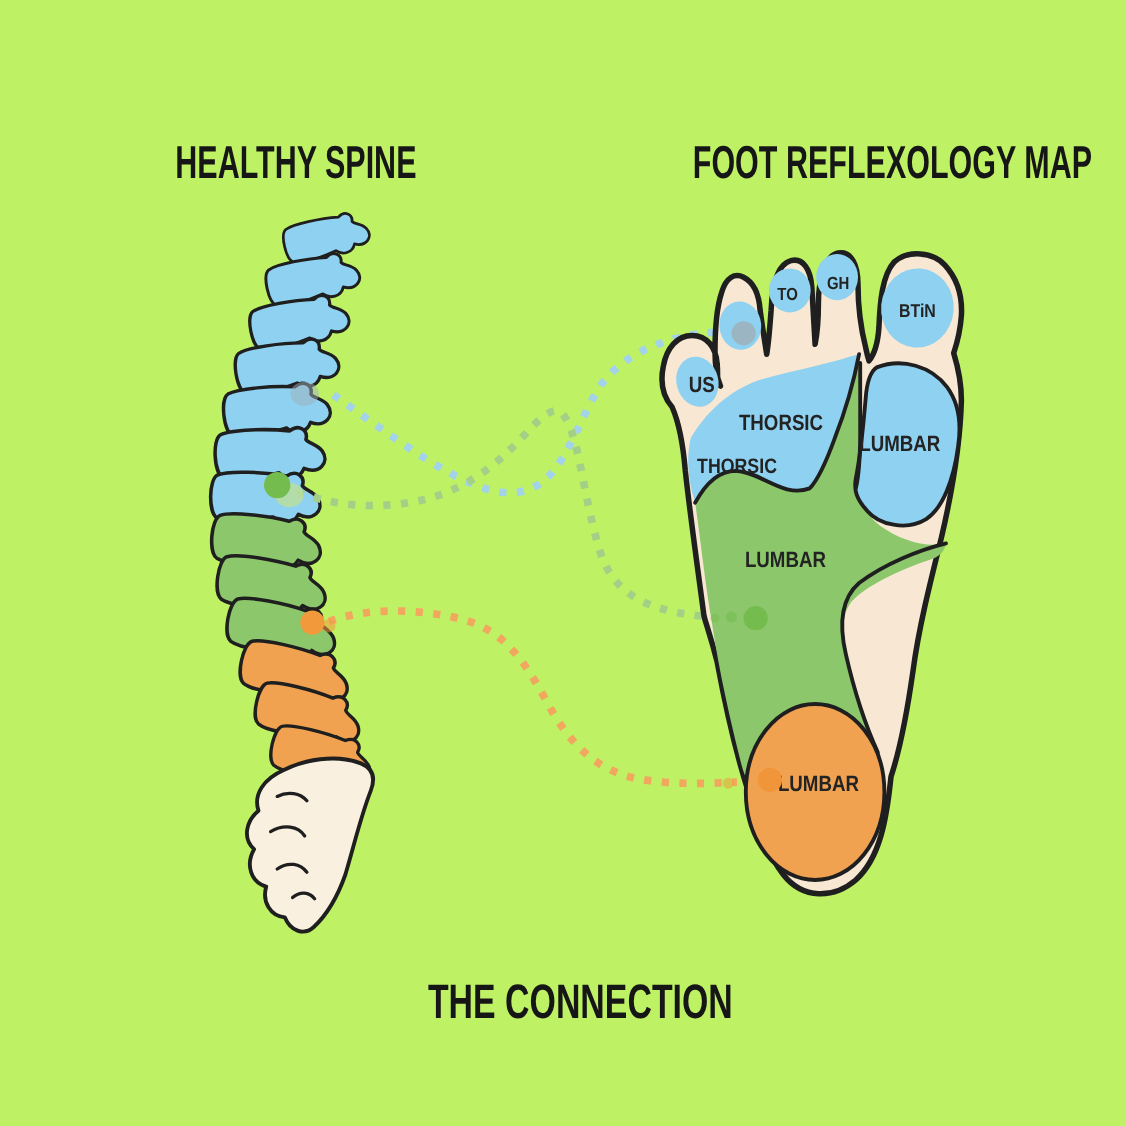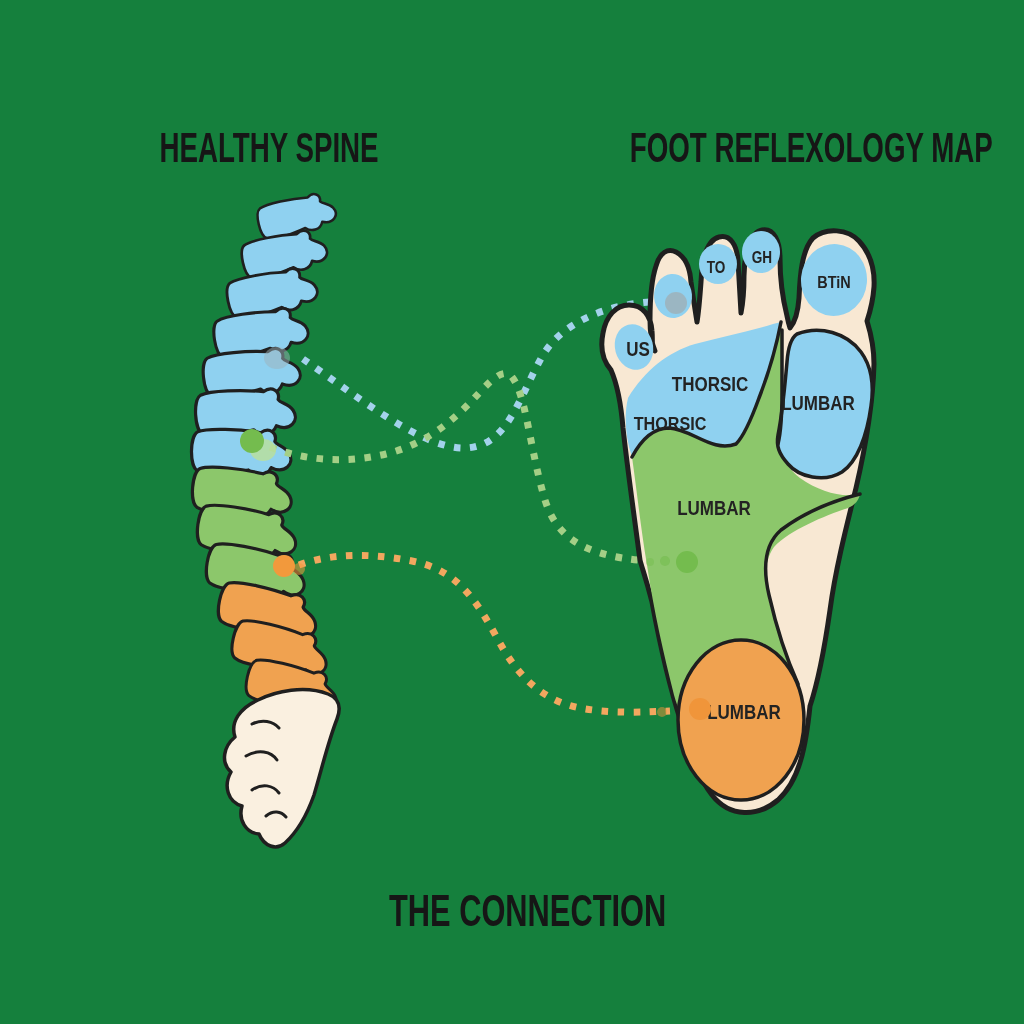--- a/index.html
+++ b/index.html
@@ -1,16 +1,16 @@
 <!DOCTYPE html>
 <html style="--blue: #8fd1f0; --green: #8cc76b; --orange: #f0a250; --cream: #f8e8d3; --bone: #faf0e0; --outline: #1f1f1f; --line-blue: #a3d2eb; --line-green: #a4cf86; --line-orange: #f2a75f; --dot-green: #74bc4e; --dot-orange: #f0953a; --dot-gray: #9db2ba;"><head>
 <meta charset="utf-8">
 <style>
   html,body{margin:0;padding:0;background:#ffffff;}
-  #stage{position:relative;width:1024px;height:1024px;background:#15803d;overflow:hidden;
+  #stage{position:relative;width:1024px;height:1024px;background:#bef264;overflow:hidden;
          font-family:"Liberation Sans",sans-serif;}
   .title{position:absolute;width:340px;text-align:center;white-space:nowrap;
          font-weight:700;color:#161616;line-height:1;transform:scaleX(.66);transform-origin:center;}
   #title-spine{left:99px;top:127px;font-size:42px;}
   #title-foot{left:572px;top:127px;font-size:42px;}
   #title-connection{left:338px;top:889px;font-size:44px;transform:scaleX(.7);}
   svg{position:absolute;left:0;top:0;}
   .f-blue{fill:var(--blue);}
   .f-green{fill:var(--green);}
   .f-orange{fill:var(--orange);}

